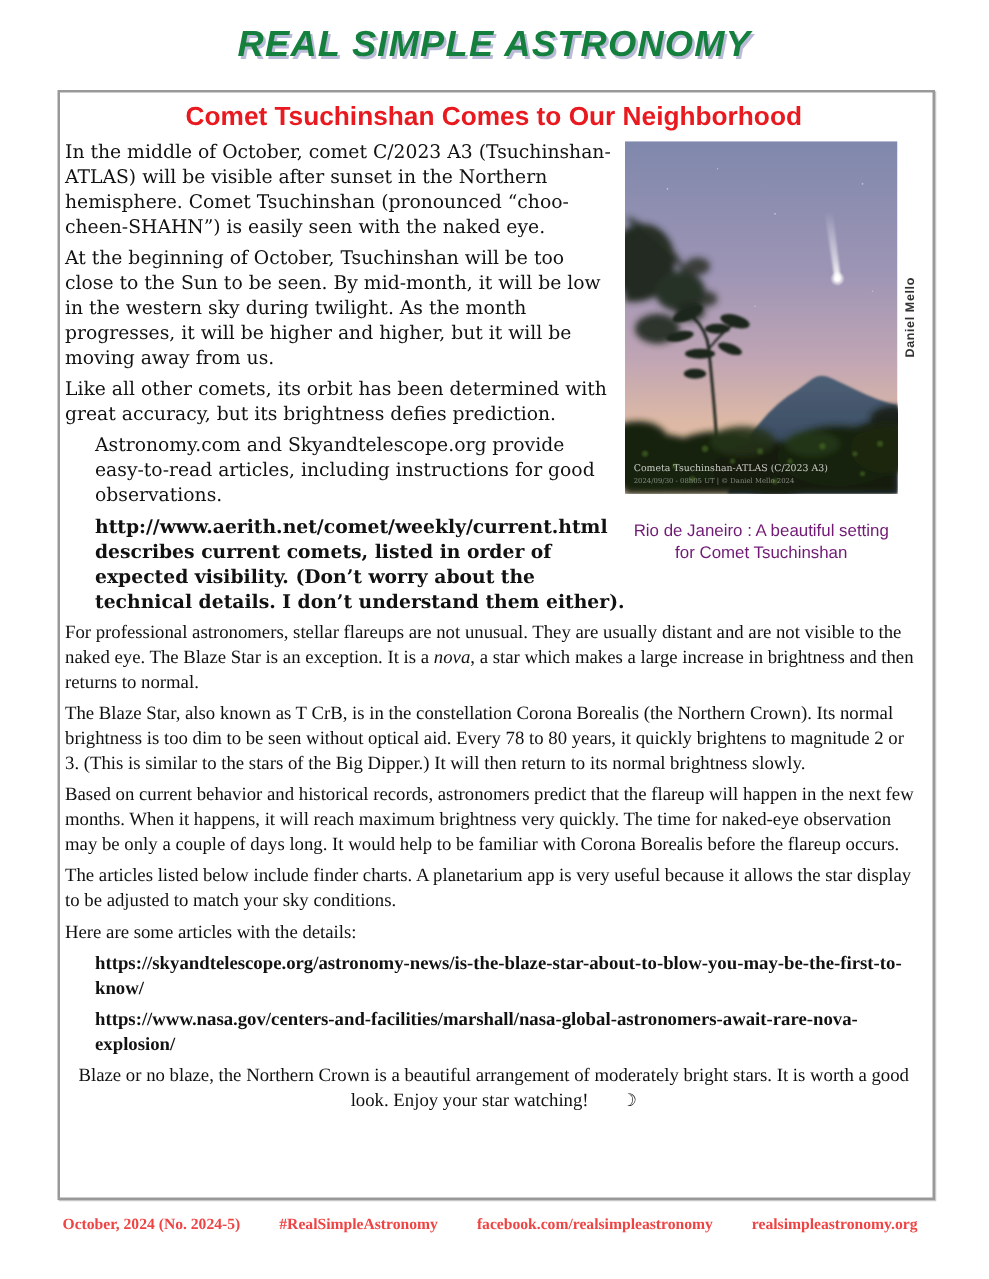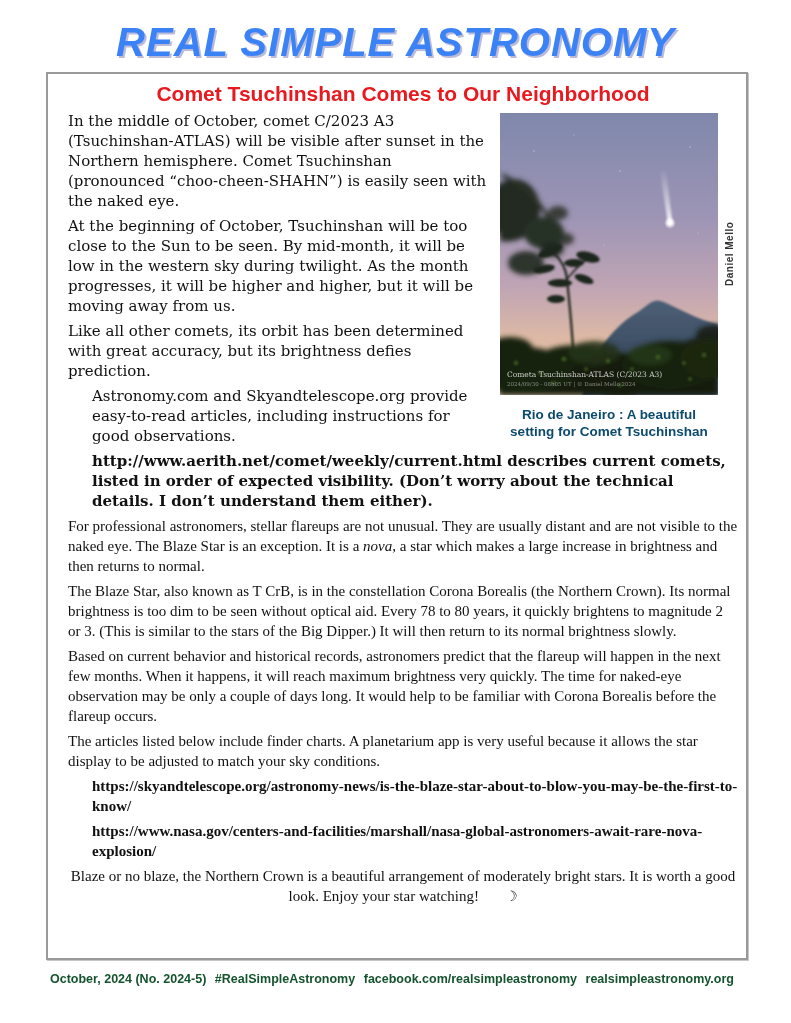--- a/index.html
+++ b/index.html
@@ -14,36 +14,36 @@
   }
   .masthead {
     position: absolute;
     top: 20px;
     left: 0;
     width: 100%;
     text-align: center;
     font-family: "Liberation Sans", sans-serif;
     font-weight: bold;
     font-style: italic;
-    font-size: 40px;
+    font-size: 29px;
     letter-spacing: 1px;
-    color: #3b82f6;
+    color: #15803d;
     text-shadow: 2px 2px 0 rgba(25, 25, 130, 0.30);
     white-space: nowrap;
   }
   .content-box {
     position: absolute;
     left: 46px;
     top: 72px;
     width: 702px;
     min-height: 888px;
     border: 2px solid #999999;
     box-shadow: 1px 1px 0 #c7c7c7;
     background: #ffffff;
-    padding: 4px 8px 6px 20px;
+    padding: 4px 8px 6px 4px;
   }
   .article-heading {
     text-align: center;
     font-family: "Liberation Sans", sans-serif;
     font-weight: bold;
     font-size: 21px;
     color: #e8191f;
     margin: 4px 0 5px 0;
   }
   .article-heading.second { margin-top: 8px; margin-bottom: 5px; }
@@ -87,50 +87,50 @@
     align-items: center;
     justify-content: center;
     font-family: "Liberation Sans", sans-serif;
     font-weight: bold;
     font-size: 10px;
     color: #333;
     letter-spacing: 0.5px;
   }
   .comet-figure figcaption {
     width: 218px;
-    margin-top: 12px;
+    margin-top: 22px;
     text-align: center;
     font-family: "Liberation Sans", sans-serif;
-    font-weight: bold;
+    font-weight: normal;
     font-size: 13.5px;
     line-height: 1.25;
-    color: #0c4a6e;
+    color: #701a75;
   }
   .closing-line { position: relative; text-align: center; }
   .moon-glyph {
     display: inline-block;
     margin-left: 26px;
     font-family: "DejaVu Sans", sans-serif;
     font-size: 14px;
     color: #222;
   }
   .nova-italic { font-style: italic; }
 
   .footer {
     position: absolute;
     left: 50px;
     top: 972px;
     width: 684px;
     display: flex;
     justify-content: space-between;
     align-items: flex-start;
-    font-family: Liberation Sans, sans-serif;
+    font-family: Liberation Serif, serif;
     font-weight: bold;
     font-size: 12.5px;
-    color: #14532d;
+    color: #ef4444;
     white-space: nowrap;
   }
 
   
   .ov-line1 {
     font-family: "DejaVu Serif", serif;
     font-size: 7.5px;
     fill: rgba(255,255,255,0.75);
   }
   .ov-line2 {
@@ -271,20 +271,21 @@
       <p class="indented word-break">http://www.aerith.net/comet/weekly/current.html describes current comets, listed in order of expected visibility.  (Don’t worry about the technical details.  I don’t understand them either).</p>
     </section>
 
     <section class="s2">
 
       <p><span>For professional astronomers, stellar flareups are not unusual.  They are usually distant and are not visible to the naked eye.  The Blaze Star is an exception.  It is a </span><i class="nova-italic">nova</i><span>, a star which makes a large increase in brightness and then returns to normal.</span></p>
 
       <p>The Blaze Star, also known as T CrB, is in the constellation Corona Borealis (the Northern Crown).  Its normal brightness is too dim to be seen without optical aid.  Every 78 to 80 years, it quickly brightens to magnitude 2 or 3. (This is similar to the stars of the Big Dipper.)  It will then return to its normal brightness slowly.</p>
       <p>Based on current behavior and historical records, astronomers predict that the flareup will happen in the next few months.  When it happens, it will reach maximum brightness very quickly.  The time for naked-eye observation may be only a couple of days long.  It would help to be familiar with Corona Borealis before the flareup occurs.</p>
       <p>The articles listed below include finder charts.  A planetarium app is very useful because it allows the star display to be adjusted to match your sky conditions.</p>
+      <p>Here are some articles with the details:</p>
 
       <p class="indented word-break">https://skyandtelescope.org/astronomy-news/is-the-blaze-star-about-to-blow-you-may-be-the-first-to-know/</p>
       <p class="indented word-break">https://www.nasa.gov/centers-and-facilities/marshall/nasa-global-astronomers-await-rare-nova-explosion/</p>
 
       <p class="closing-line"><span>Blaze or no blaze, the Northern Crown is a beautiful arrangement of moderately bright stars.  It is worth a good look.  Enjoy your star watching!</span><span class="moon-glyph">☽</span></p>
     </section>
 
   </div>
 
   <div class="footer">

